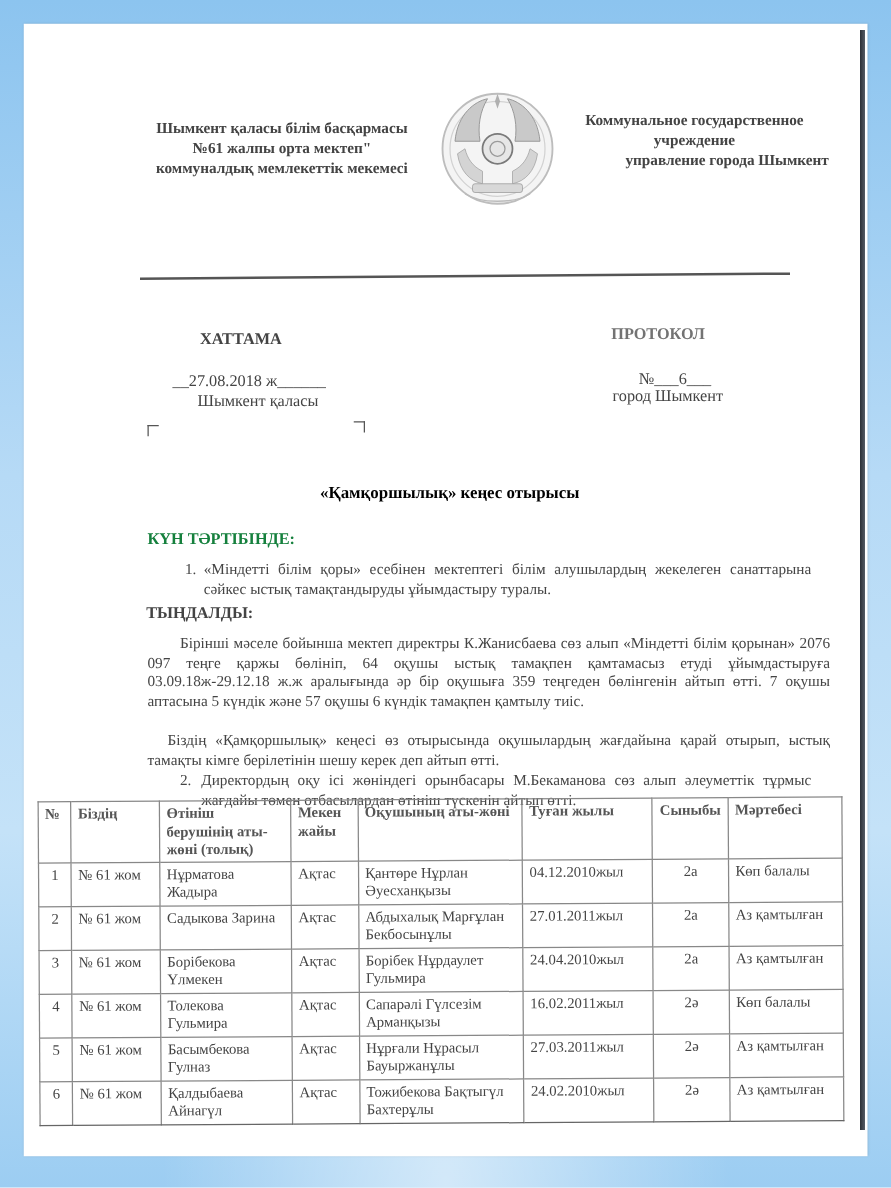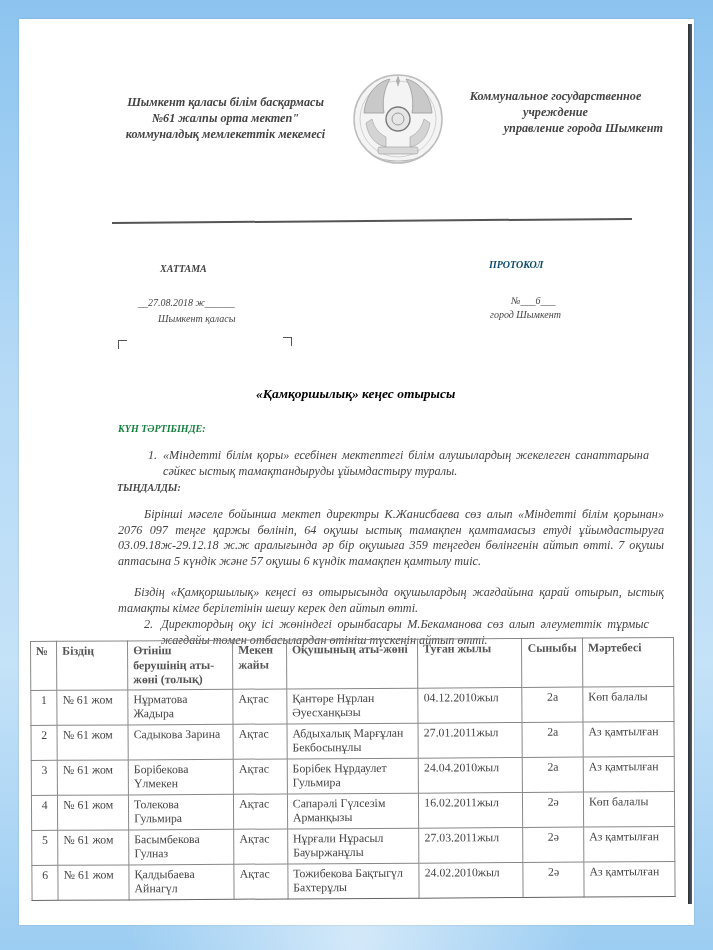--- a/index.html
+++ b/index.html
@@ -16,31 +16,31 @@
     }
     .page {
       position: absolute; left: 19px; top: 19px; width: 675px; height: 906px;
       background: #ffffff;
       box-shadow: 0 0 2px rgba(0,0,0,0.15);
     }
     .page-edge {
       position: absolute; left: 688px; top: 24px; width: 4px; height: 880px;
       background: linear-gradient(90deg, #2b2f36, #555c66);
     }
-    .abs { position: absolute; font-style: italic; }
+    .abs { position: absolute; }
     .hdr { font-weight: bold; font-size: 12.2px; line-height: 16px; color: #444; text-align: center; }
     .emblem {
       position: absolute; left: 350px; top: 67px; width: 96px; height: 106px;
     }
     .rule {
       position: absolute; left: 112px; top: 222px; width: 520px; height: 2px;
       background: #555; transform: rotate(-0.45deg); transform-origin: left center;
     }
     .bold { font-weight: bold; }
-    .t12 { font-size: 10px; }
+    .t12 { font-size: 13px; }
     .bracket { position: absolute; width: 8px; height: 8px; border-color: #555; border-style: solid; }
     .para { font-size: 12.2px; line-height: 15.5px; color: #444; text-align: justify; }
     table.tbl {
       position: absolute; left: 30px; top: 641px; width: 644px;
       border-collapse: collapse; font-size: 11.8px; line-height: 14.5px; color: #444;
       transform: rotate(-0.35deg); transform-origin: left top;
     }
     table.tbl th, table.tbl td {
       border: 1px solid #888; padding: 2px 5px; vertical-align: top; text-align: left;
     }
@@ -82,21 +82,21 @@
   <div>учреждение</div>
   <div style="text-align:right; padding-left:15px;">управление  города Шымкент</div>
 </div>
 
 <div class="rule"></div>
 
 <div class="abs bold t12" style="left:160px; top:263px; color:#444;">ХАТТАМА</div>
 <div class="abs t12" style="left:138px; top:297px; color:#444;">__27.08.2018 ж______</div>
 <div class="abs t12" style="left:158px; top:313px; color:#444;">Шымкент қаласы</div>
 
-<div class="abs bold t12" style="left:489px; top:259px; color:#0c4a6e;">ПРОТОКОЛ</div>
+<div class="abs bold t12" style="left:489px; top:259px; color:#737373;">ПРОТОКОЛ</div>
 <div class="abs t12" style="left:511px; top:295px; color:#444;">№___6___</div>
 <div class="abs t12" style="left:490px; top:309px; color:#444;">город Шымкент</div>
 
 <div class="bracket" style="left:118px; top:340px; border-width:1px 0 0 1px;"></div>
 <div class="bracket" style="left:283px; top:337px; border-width:1px 1px 0 0;"></div>
 
 <div class="abs bold" style="left:256px; top:386px; font-size:13.5px; color:#000000;">«Қамқоршылық» кеңес отырысы</div>
 
 <div class="abs bold t12" style="left:118px; top:423px; color:#15803d;">КҮН ТӘРТІБІНДЕ:</div>
 <div class="abs para" style="left:148px; top:448px; width:12px;">1.</div>

